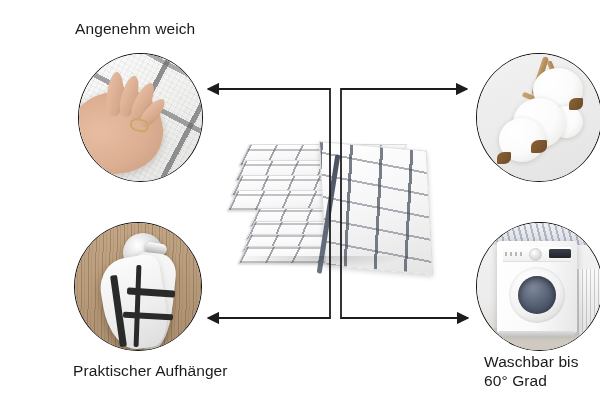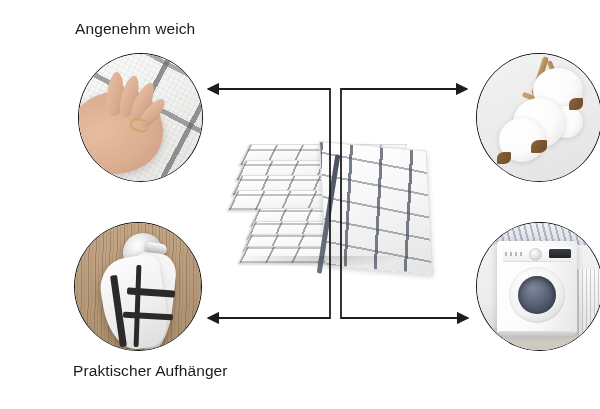--- a/index.html
+++ b/index.html
@@ -276,20 +276,22 @@
 </head>
 <body>
 
 <div id="stage">
 
   <div class="label" id="label-soft">Angenehm weich</div>
 
 
   <div class="label" id="label-hanger">Praktischer Aufhänger</div>
 
+  <div class="label" id="label-washable">Waschbar bis
+60° Grad</div>
 
   <div class="callout" id="callout-soft">
     <div class="photo ph-soft">
       <div class="hand">
         <div class="finger f1"></div>
         <div class="finger f2"></div>
         <div class="finger f3"></div>
         <div class="finger f4"></div>
         <div class="ring"></div>
       </div>

